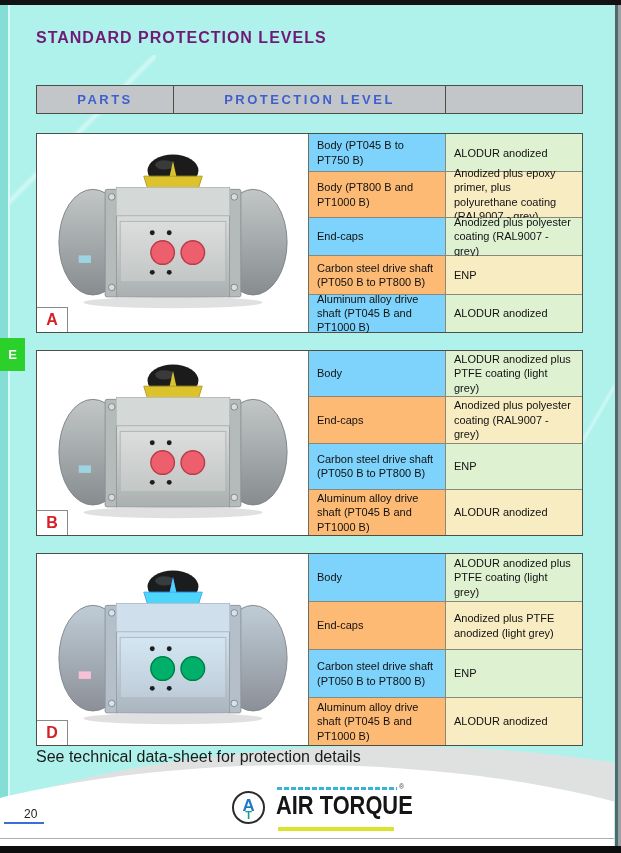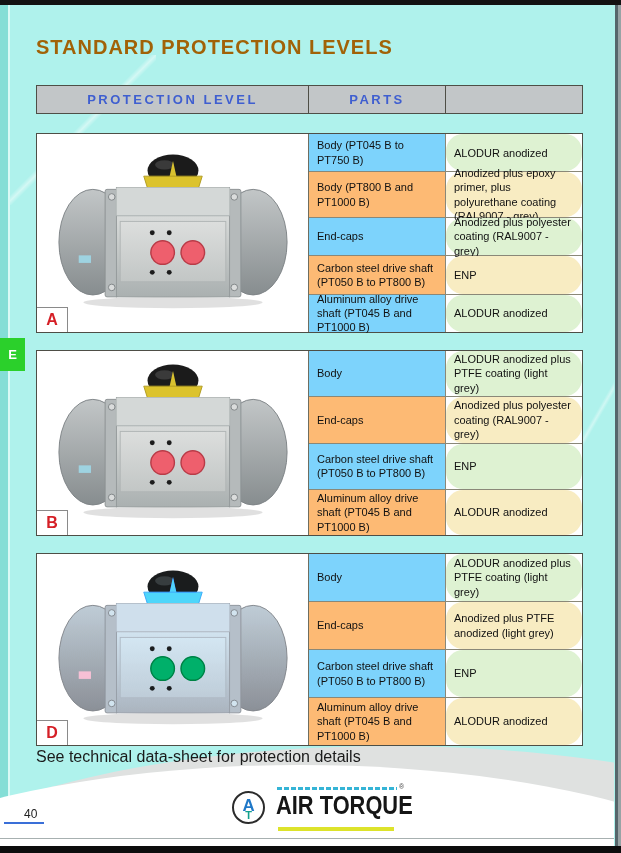--- a/index.html
+++ b/index.html
@@ -15,42 +15,42 @@
   .leftstrip:after { content:""; position:absolute; left:8px; top:0; width:2px; height:100%; background:#d9faf6; }
   .rightedge{ position:absolute; right:0; top:0; width:7px; height:853px; z-index:5;
     background:linear-gradient(90deg,#aff2ec 0 1px,#55666b 1px 4px,#97a3a5 4px 7px); }
   .streak { position:absolute; z-index:1; pointer-events:none; }
   .streak.s1 { left:6px; top:55px; width:150px; height:150px;
     background:linear-gradient(135deg,transparent 48%,rgba(255,255,255,.45) 50%,transparent 52%); }
   .streak.s2 { left:560px; top:330px; width:70px; height:180px;
     background:linear-gradient(120deg,transparent 48%,rgba(255,255,255,.4) 50%,transparent 52%); }
 
   
-  .title { position:absolute; left:36px; top:36px; z-index:3;
-    font-size:20px; font-weight:bold; letter-spacing:1px; color:#a16207; }
+  .title { position:absolute; left:36px; top:29px; z-index:3;
+    font-size:16px; font-weight:bold; letter-spacing:1px; color:#701a75; }
   .thead { position:absolute; left:36px; top:85px; width:547px; height:29px; z-index:3;
     background:#c2c6c8; border:1px solid #4e4e46; display:flex; box-sizing:border-box; }
   .th { display:flex; align-items:center; justify-content:center;
     color:#3f5fd0; font-size:13px; font-weight:bold; letter-spacing:2.5px; box-sizing:border-box; }
   .th1 { width:272px; border-right:1px solid #4e4e46; }
   .th2 { width:137px; border-right:1px solid #4e4e46; }
   .th3 { flex:1; }
 
   
   .section { position:absolute; left:36px; width:547px; z-index:3;
     background:#fff; border:1px solid #4e4e46; display:flex; box-sizing:border-box; }
   .img-cell { width:272px; position:relative; background:#fff;
     border-right:1px solid #6e6e60; display:flex; align-items:center; justify-content:center; box-sizing:border-box; }
   .rows { flex:1; display:flex; flex-direction:column; }
   .row { display:flex; border-bottom:1px solid #8a8878; flex:1; min-height:0; }
   .row:last-child { border-bottom:none;justify-content:center; }
   .cell { box-sizing:border-box; padding:4px 8px; font-size:11px; line-height:1.3;
     color:#111; display:flex; align-items:center; }
   .cell.part { width:137px; border-right:1px solid #8a8878; }
-  .cell.coat { flex:1;border-radius:17px; }
+  .cell.coat { flex:1; }
   .row.g .part { background:#7dd3fc; }  .row.g .coat { background:#def2d2; }
   .row.y .part { background:#fdba74; }  .row.y .coat { background:#f8ecc2; }
 
   .level-box { position:absolute; left:0; bottom:0; width:30px; height:24px;
     background:#fff; border-top:1px solid #8a8a8a; border-right:1px solid #8a8a8a;
     display:flex; align-items:center; justify-content:center; }
   .level-box span { color:#d51f26; font-size:16px; font-weight:bold; }
 
   .actuator-slot { width:250px; height:165px; margin-bottom:10px; }
   .sec-d .actuator-slot svg { filter:sepia(.22) hue-rotate(155deg) saturate(1.5) brightness(.98); }
@@ -88,22 +88,22 @@
 <body>
 
 <div id="page">
   <div class="leftstrip"></div>
   <div class="streak s1"></div>
   <div class="streak s2"></div>
 
   <div class="title">STANDARD PROTECTION LEVELS</div>
 
   <div class="thead">
+    <div class="th th2">PARTS</div>
     <div class="th th1">PROTECTION LEVEL</div>
-    <div class="th th2">PARTS</div>
   </div>
 
   <div class="section sec-a" style="top:133px;height:200px;">
     <div class="img-cell">
       <div class="actuator-slot">
   <svg class="actuator" viewBox="0 0 260 175" width="250" height="165" xmlns="http://www.w3.org/2000/svg">
     <defs>
       <linearGradient id="capGrad" x1="0" y1="0" x2="0" y2="1">
         <stop offset="0" stop-color="#c2c6c7"></stop>
                 <stop offset="1" stop-color="#878d8f"></stop>
@@ -326,19 +326,19 @@
         <text x="16" y="20" font-size="20" font-weight="bold" fill="#1f78c8" text-anchor="middle" font-family="Liberation Sans, sans-serif">A</text>
         <text x="16" y="30" font-size="13" font-weight="bold" fill="#13a08e" text-anchor="middle" font-family="Liberation Sans, sans-serif">T</text>
       </svg>
     </div>
     <div class="stitch-line"></div>
     <div class="reg">®</div>
     <div class="logo-text">AIR TORQUE</div>
     <div class="yellow-line"></div>
   </div>
 
-  <div class="pagenum">40</div>
+  <div class="pagenum">20</div>
   <div class="pagenum-line"></div>
 
   <div class="topbar"></div>
   <div class="bottombar"></div>
   <div class="rightedge"></div>
 </div>
 
 </body></html>

